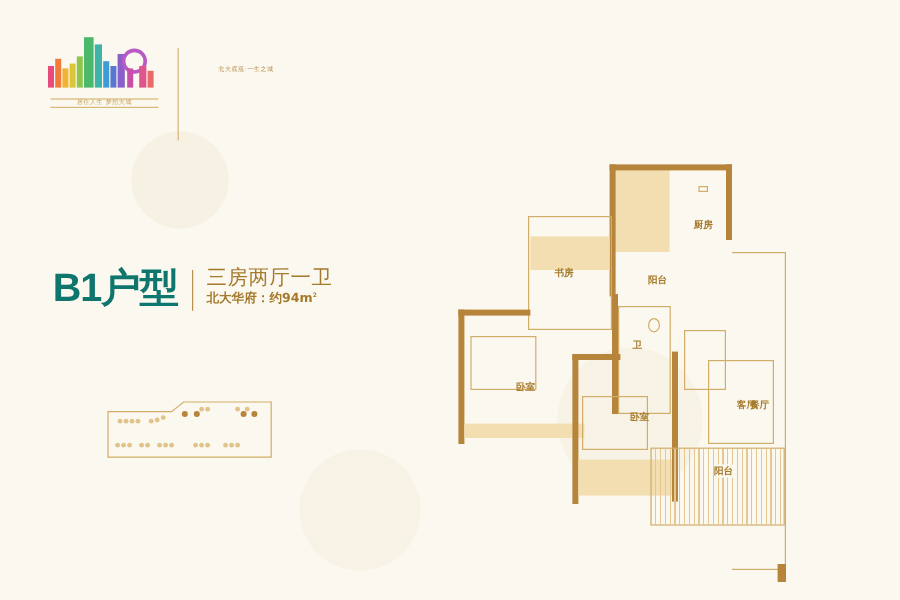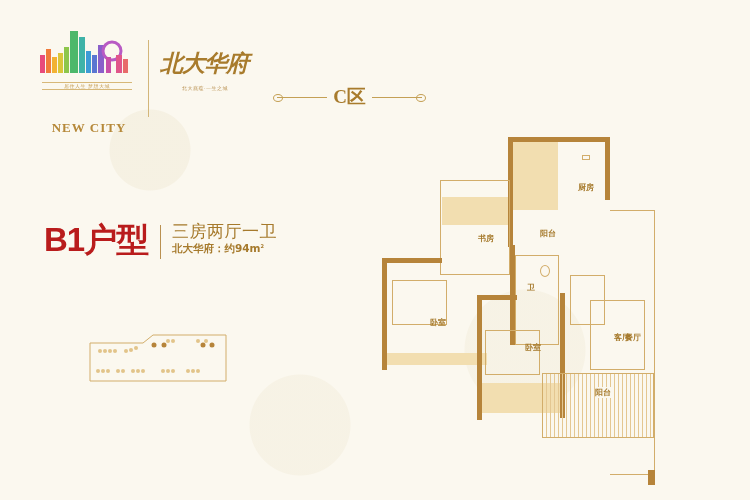--- a/index.html
+++ b/index.html
@@ -35,21 +35,21 @@
   .zone-row { display:flex; align-items:center; justify-content:center; gap:6px; }
   .zone-line { flex:1; height:1px; background:#c4a055; position:relative; }
   .zone-line::before { content:""; position:absolute; top:-3px; width:8px; height:6px; border:1px solid #c4a055; border-radius:50%; }
   .zone-line.left::before { left:-4px; }
   .zone-line.right::before { right:-4px; }
   .zone-title { font-size:19px; color:#a87b2c; font-family:"Liberation Serif", serif; font-weight:bold; }
   .zone-sub { font-size:8px; color:#b99050; letter-spacing:4px; margin-top:6px; text-align:center; white-space:nowrap;}
 
   
   .unit { left:44px; top:218px; }
-  .unit-code { font-size:33px; font-weight:bold; color:#b91c1c; font-family:"Liberation Sans", sans-serif; letter-spacing:-1px; }
+  .unit-code { font-size:33px; font-weight:bold; color:#0f766e; font-family:"Liberation Sans", sans-serif; letter-spacing:-1px; }
   .unit-sep { left:160px; top:225px; width:1px; height:34px; background:#b99050; }
   .unit-type { left:172px; top:220px; font-size:17px; color:#a67a2c; letter-spacing:0.5px;}
   .unit-area { left:172px; top:242px; font-size:10.5px; color:#a67a2c; font-weight:bold;}
   .unit-area sup { font-size:5px; }
 
   
   .sitemap { left:88px; top:333px; width:140px; height:52px; }
 
   
   .plan { left:380px; top:125px; width:300px; height:330px;font-weight:bold; }
@@ -74,36 +74,29 @@
     <rect x="43" y="12" width="6" height="36" fill="#3fb3a8"></rect>
     <rect x="50" y="26" width="5" height="22" fill="#3d9bd6"></rect>
     <rect x="56" y="30" width="5" height="18" fill="#5b76d1"></rect>
     <rect x="62" y="20" width="6" height="28" fill="#8a5fc9"></rect>
     <circle cx="76" cy="26" r="9" fill="none" stroke="#b85ac4" stroke-width="3"></circle>
     <rect x="70" y="32" width="5" height="16" fill="#c84fa8"></rect>
     <rect x="80" y="30" width="6" height="18" fill="#e0558a"></rect>
     <rect x="87" y="34" width="5" height="14" fill="#e86a6a"></rect>
   </svg>
   <div class="tagline">居住人生  梦想大城</div>
-  <div class="logo-en">NEW CITY</div>
 </div>
 
 <div class="abs vdivider"></div>
 
 <div class="abs brand">
-  <div class="brand-cn">北大华府</div>
   <div class="brand-sub">北大底蕴·一生之城</div>
 </div>
 
 <div class="abs zone">
-  <div class="zone-row">
-    <div class="zone-line left"></div>
-    <div class="zone-title">C区</div>
-    <div class="zone-line right"></div>
-  </div>
 </div>
 
 <div class="abs unit">
   <div class="unit-code">B1户型</div>
 </div>
 <div class="abs unit-sep"></div>
 <div class="abs unit-type">三房两厅一卫</div>
 <div class="abs unit-area"><span>北大华府：约94m</span><sup>2</sup></div>
 
 <svg class="abs sitemap" viewBox="0 0 140 52">
@@ -151,21 +144,21 @@
   <div class="wall" style="left:128px;top:12px;width:5px;height:110px;"></div>
   <div class="thin" style="left:202px;top:30px;width:8px;height:5px;"></div>
   <div class="room-label" style="left:198px;top:57px;">厨房</div>
   <div class="room-label" style="left:160px;top:103px;">阳台</div>
 
   <div class="thin" style="left:230px;top:85px;width:45px;height:265px;border-left:none;"></div>
   <div class="wall" style="left:268px;top:345px;width:7px;height:15px;"></div>
 
   <div class="thin" style="left:60px;top:55px;width:70px;height:95px;"></div>
   <div class="fill" style="left:62px;top:72px;width:66px;height:28px;"></div>
-  <div class="room-label" style="left:82px;top:108px;margin-left:16px;">书房</div>
+  <div class="room-label" style="left:82px;top:97px;">书房</div>
 
   <div class="wall" style="left:130px;top:120px;width:5px;height:100px;"></div>
   <div class="thin" style="left:135px;top:130px;width:44px;height:90px;"></div>
   <div class="thin" style="left:160px;top:140px;width:10px;height:12px;border-radius:50%;"></div>
   <div class="room-label" style="left:147px;top:157px;">卫</div>
 
   <div class="thin" style="left:190px;top:150px;width:35px;height:50px;"></div>
   <div class="room-label" style="left:245px;top:207px;">餐厅</div>
 
   <div class="wall" style="left:2px;top:133px;width:5px;height:112px;"></div>

